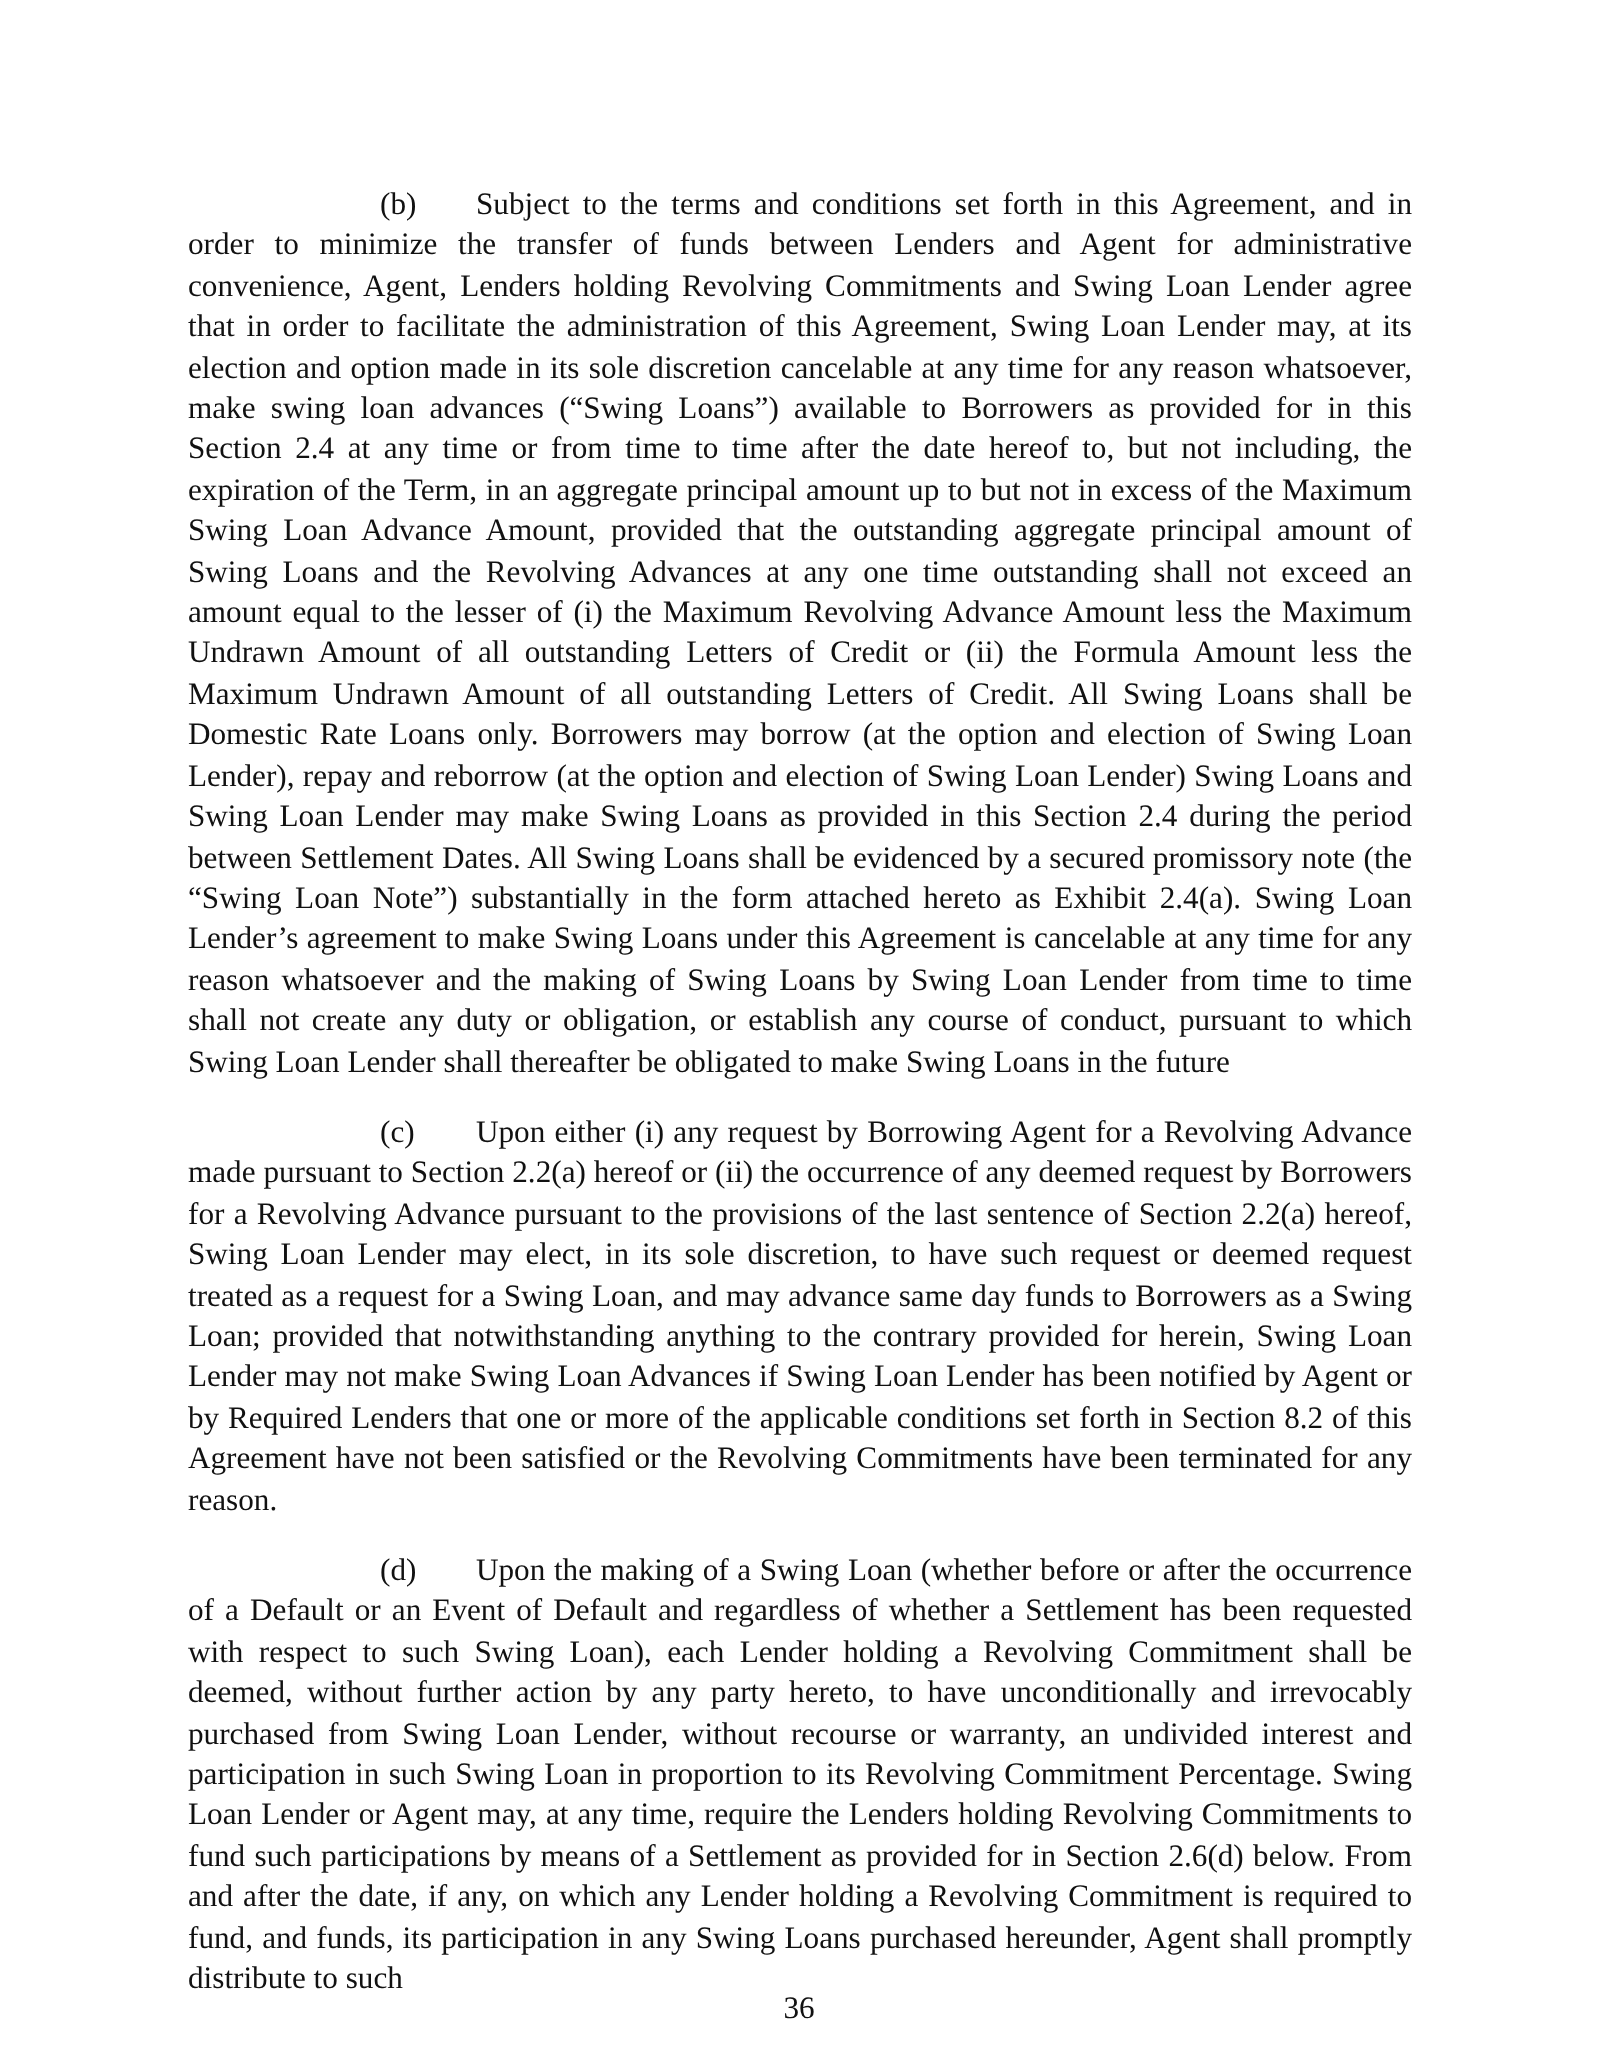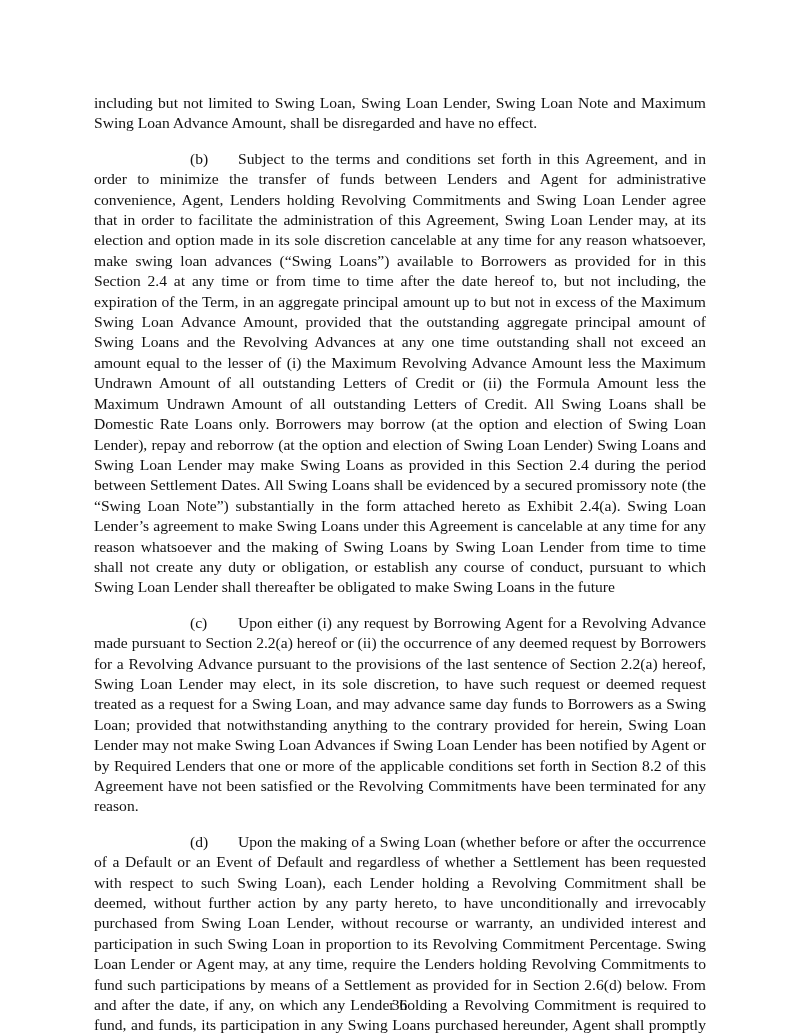--- a/index.html
+++ b/index.html
@@ -14,23 +14,20 @@
   .pagenum {
     position: absolute; left: 0; width: 799px; top: 996px; text-align: center;
     font-family: "Liberation Serif", serif; font-size: 15.6px; color: #111111;
   }
 </style>
 </head>
 <body>
 
 <div class="page">
   <p class="para">
-    <span>including but not limited to Swing Loan, Swing Loan Lender, Swing Loan Note and Maximum Swing Loan Advance Amount, shall be disregarded and have no effect.</span>
-  </p>
-  <p class="para">
     <span class="lbl">(b)</span><span>Subject to the terms and conditions set forth in this Agreement, and in order to minimize the transfer of funds between Lenders and Agent for administrative convenience, Agent, Lenders holding Revolving Commitments and Swing Loan Lender agree that in order to facilitate the administration of this Agreement, Swing Loan Lender may, at its election and option made in its sole discretion cancelable at any time for any reason whatsoever, make swing loan advances (“Swing Loans”) available to Borrowers as provided for in this Section 2.4 at any time or from time to time after the date hereof to, but not including, the expiration of the Term, in an aggregate principal amount up to but not in excess of the Maximum Swing Loan Advance Amount, provided that the outstanding aggregate principal amount of Swing Loans and the Revolving Advances at any one time outstanding shall not exceed an amount equal to the lesser of (i) the Maximum Revolving Advance Amount less the Maximum Undrawn Amount of all outstanding Letters of Credit or (ii) the Formula Amount less the Maximum Undrawn Amount of all outstanding Letters of Credit.  All Swing Loans shall be Domestic Rate Loans only.  Borrowers may borrow (at the option and election of Swing Loan Lender), repay and reborrow (at the option and election of Swing Loan Lender) Swing Loans and Swing Loan Lender may make Swing Loans as provided in this Section 2.4 during the period between Settlement Dates.  All Swing Loans shall be evidenced by a secured promissory note (the “Swing Loan Note”) substantially in the form attached hereto as Exhibit 2.4(a).  Swing Loan Lender’s agreement to make Swing Loans under this Agreement is cancelable at any time for any reason whatsoever and the making of Swing Loans by Swing Loan Lender from time to time shall not create any duty or obligation, or establish any course of conduct, pursuant to which Swing Loan Lender shall thereafter be obligated to make Swing Loans in the future</span>
   </p>
   <p class="para">
     <span class="lbl">(c)</span><span>Upon either (i) any request by Borrowing Agent for a Revolving Advance made pursuant to Section 2.2(a) hereof or (ii) the occurrence of any deemed request by Borrowers for a Revolving Advance pursuant to the provisions of the last sentence of Section 2.2(a) hereof, Swing Loan Lender may elect, in its sole discretion, to have such request or deemed request treated as a request for a Swing Loan, and may advance same day funds to Borrowers as a Swing Loan; provided that notwithstanding anything to the contrary provided for herein, Swing Loan Lender may not make Swing Loan Advances if Swing Loan Lender has been notified by Agent or by Required Lenders that one or more of the applicable conditions set forth in Section 8.2 of this Agreement have not been satisfied or the Revolving Commitments have been terminated for any reason.</span>
   </p>
   <p class="para">
     <span class="lbl">(d)</span><span>Upon the making of a Swing Loan (whether before or after the occurrence of a Default or an Event of Default and regardless of whether a Settlement has been requested with respect to such Swing Loan), each Lender holding a Revolving Commitment shall be deemed, without further action by any party hereto, to have unconditionally and irrevocably purchased from Swing Loan Lender, without recourse or warranty, an undivided interest and participation in such Swing Loan in proportion to its Revolving Commitment Percentage.  Swing Loan Lender or Agent may, at any time, require the Lenders holding Revolving Commitments to fund such participations by means of a Settlement as provided for in Section 2.6(d) below.  From and after the date, if any, on which any Lender holding a Revolving Commitment is required to fund, and funds, its participation in any Swing Loans purchased hereunder, Agent shall promptly distribute to such</span>
   </p>
 </div>
 

